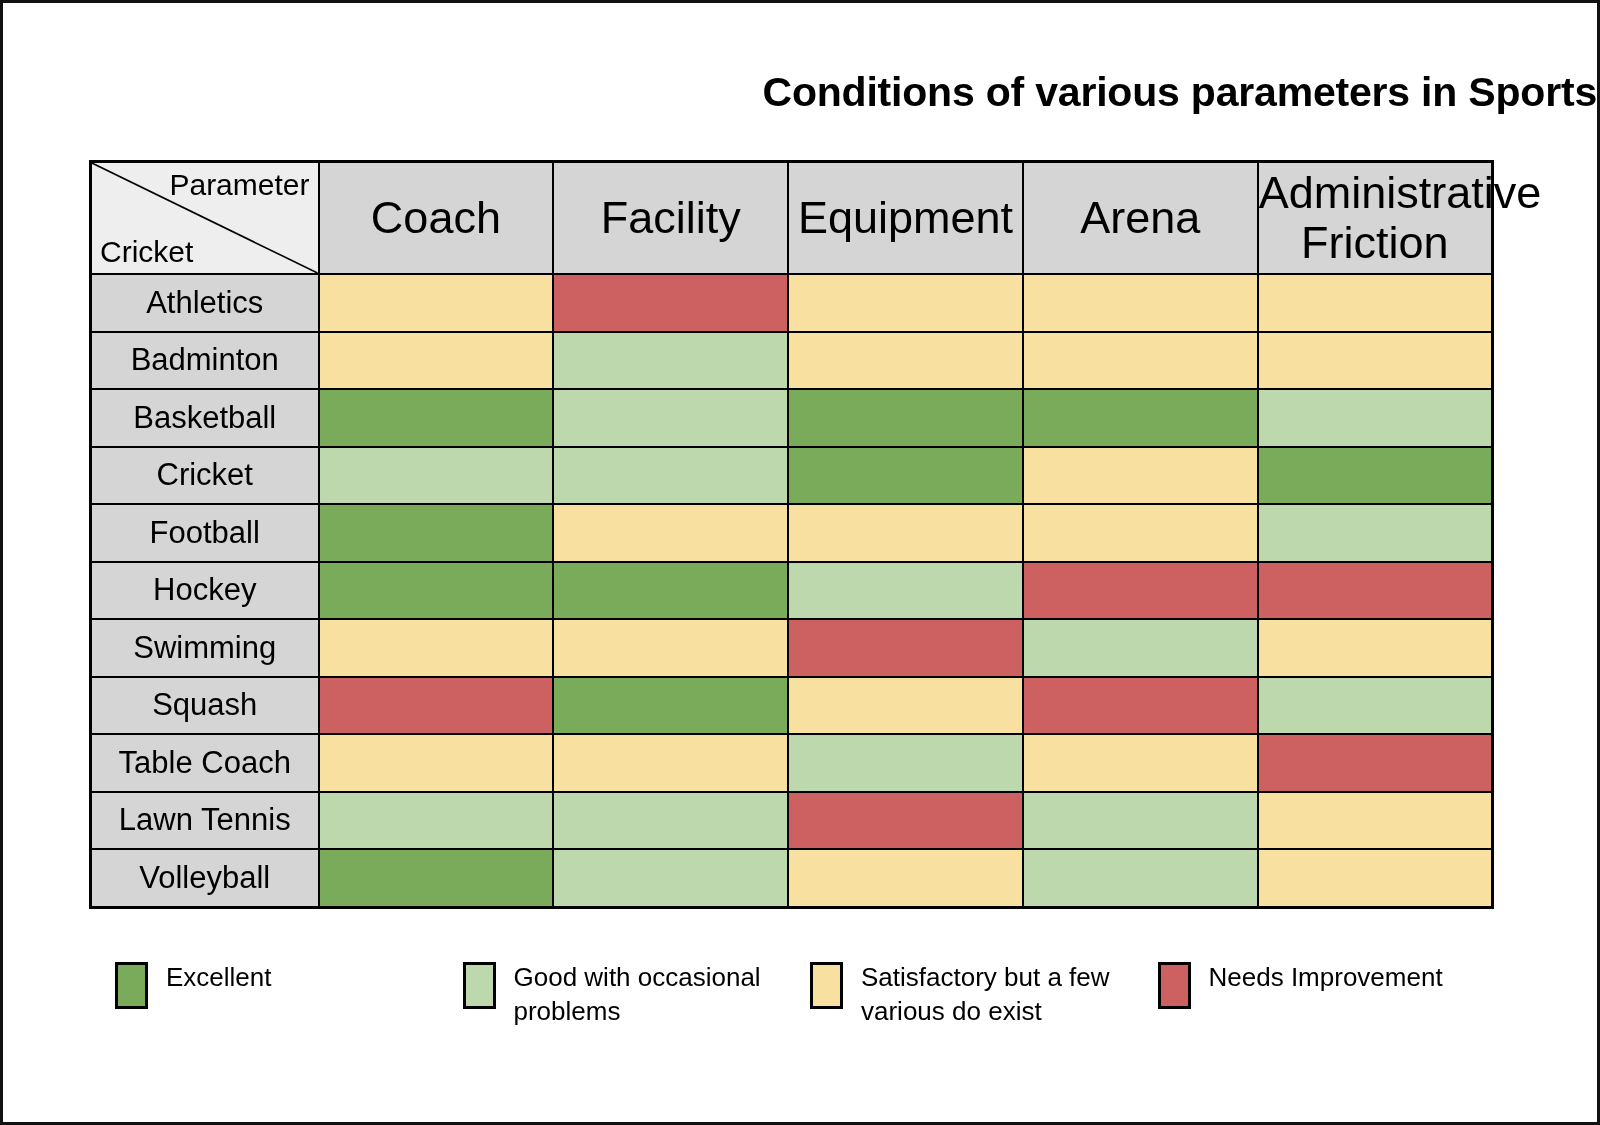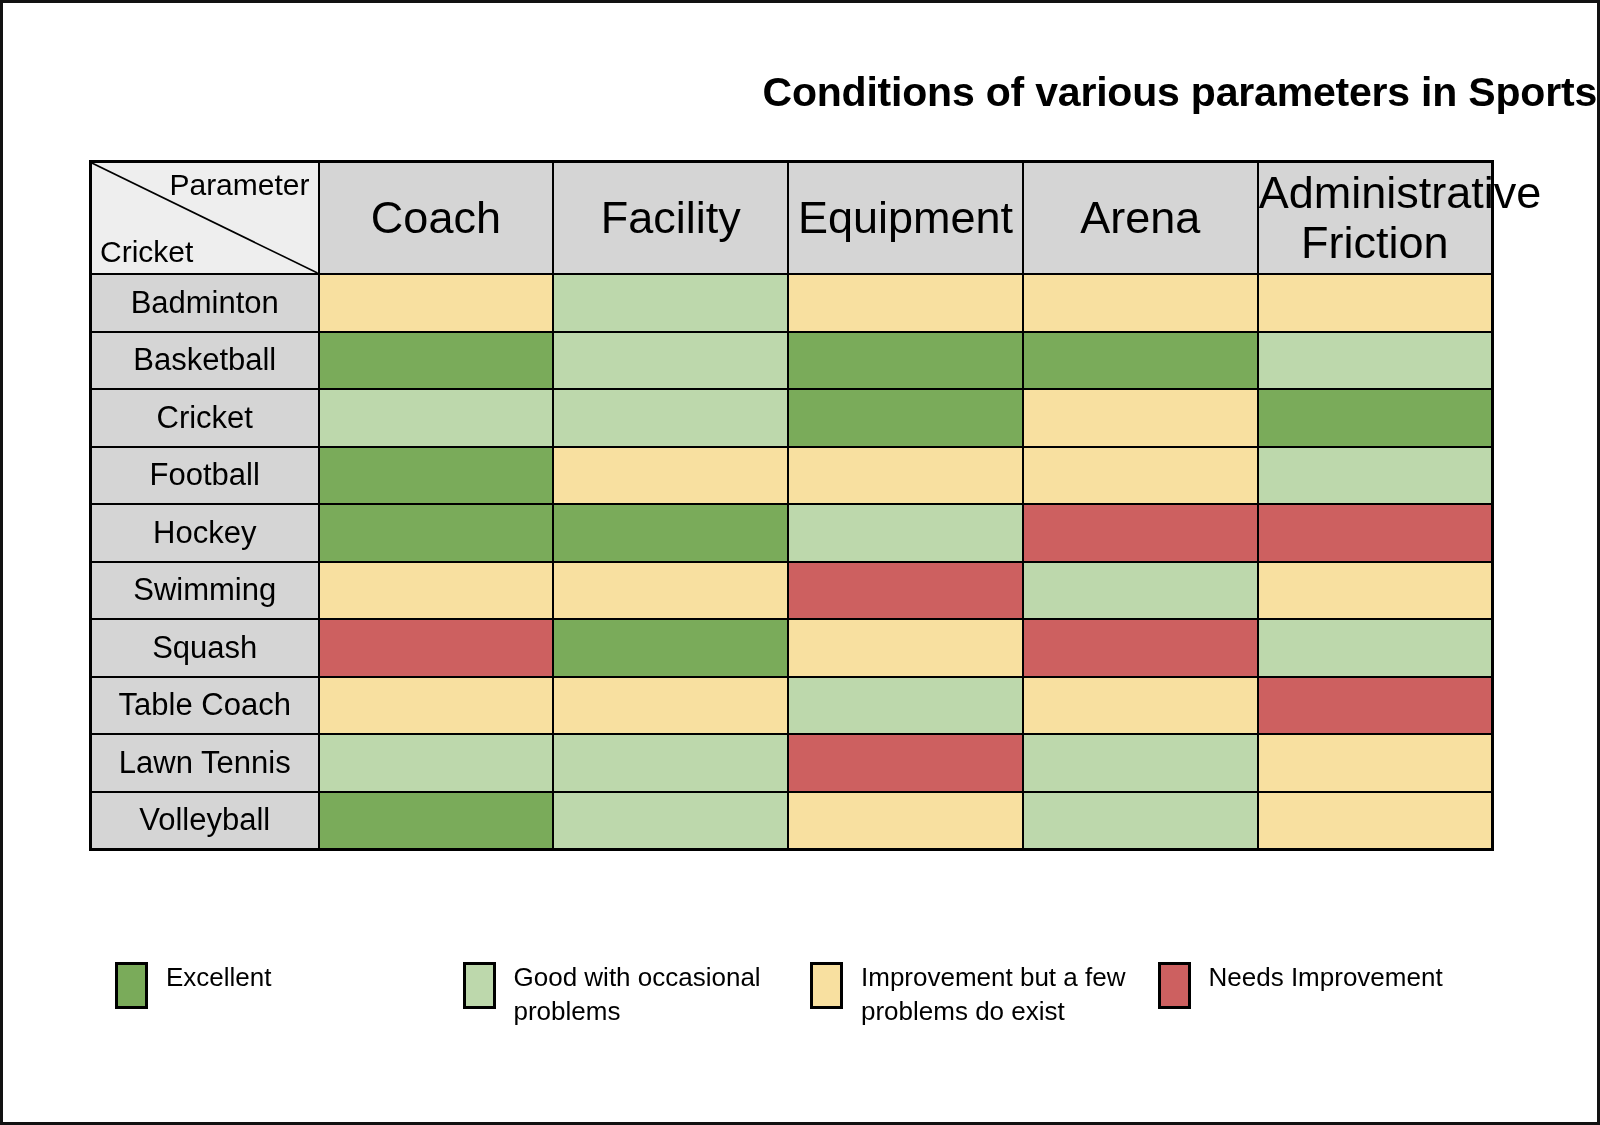--- a/index.html
+++ b/index.html
@@ -182,20 +182,28 @@
           </td>
         <th class="colhead">Coach</th>
             <th class="colhead">Facility</th>
             <th class="colhead">Equipment</th>
             <th class="colhead">Arena</th>
             <th class="colhead">Administrative Friction</th>
           </tr>
       </thead>
       <tbody id="matrix-body">
           <tr>
+            <td class="rowlabel">Athletics</td>
+            <td class="cell" title="Athletics / Coach: Satisfactory but a few problems do exist" style="background: rgb(248, 224, 160);"></td>
+            <td class="cell" title="Athletics / Facility: Needs Improvement" style="background: rgb(205, 96, 96);"></td>
+            <td class="cell" title="Athletics / Equipment: Satisfactory but a few problems do exist" style="background: rgb(248, 224, 160);"></td>
+            <td class="cell" title="Athletics / Arena: Satisfactory but a few problems do exist" style="background: rgb(248, 224, 160);"></td>
+            <td class="cell" title="Athletics / Administrative Friction: Satisfactory but a few problems do exist" style="background: rgb(248, 224, 160);"></td>
+          </tr>
+          <tr>
             <td class="rowlabel">Badminton</td>
             <td class="cell" title="Badminton / Coach: Satisfactory but a few problems do exist" style="background: rgb(248, 224, 160);"></td>
             <td class="cell" title="Badminton / Facility: Good with occasional problems" style="background: rgb(189, 216, 172);"></td>
             <td class="cell" title="Badminton / Equipment: Satisfactory but a few problems do exist" style="background: rgb(248, 224, 160);"></td>
             <td class="cell" title="Badminton / Arena: Satisfactory but a few problems do exist" style="background: rgb(248, 224, 160);"></td>
             <td class="cell" title="Badminton / Administrative Friction: Satisfactory but a few problems do exist" style="background: rgb(248, 224, 160);"></td>
           </tr>
           <tr>
             <td class="rowlabel">Basketball</td>
             <td class="cell" title="Basketball / Coach: Excellent" style="background: rgb(122, 171, 90);"></td>
@@ -276,21 +284,21 @@
       <div class="legend-item">
         <div class="legend-swatch" style="background: rgb(122, 171, 90);"></div>
         <div class="legend-text">Excellent</div>
       </div>
       <div class="legend-item">
         <div class="legend-swatch" style="background: rgb(189, 216, 172);"></div>
         <div class="legend-text">Good with occasional problems</div>
       </div>
       <div class="legend-item">
         <div class="legend-swatch" style="background: rgb(248, 224, 160);"></div>
-        <div class="legend-text">Improvement but a few problems do exist</div>
+        <div class="legend-text">Satisfactory but a few various do exist</div>
       </div>
       <div class="legend-item">
         <div class="legend-swatch" style="background: rgb(205, 96, 96);"></div>
         <div class="legend-text">Needs Improvement</div>
       </div>
     </div>
 
 </div>
 
 </body></html>

